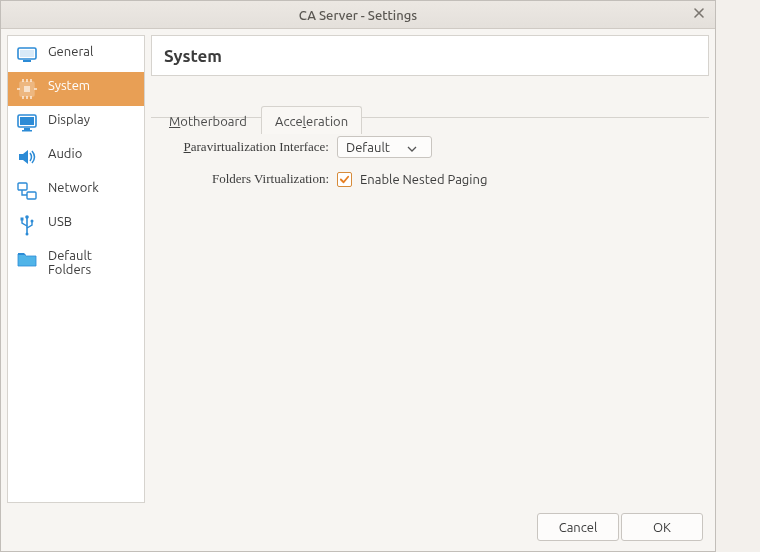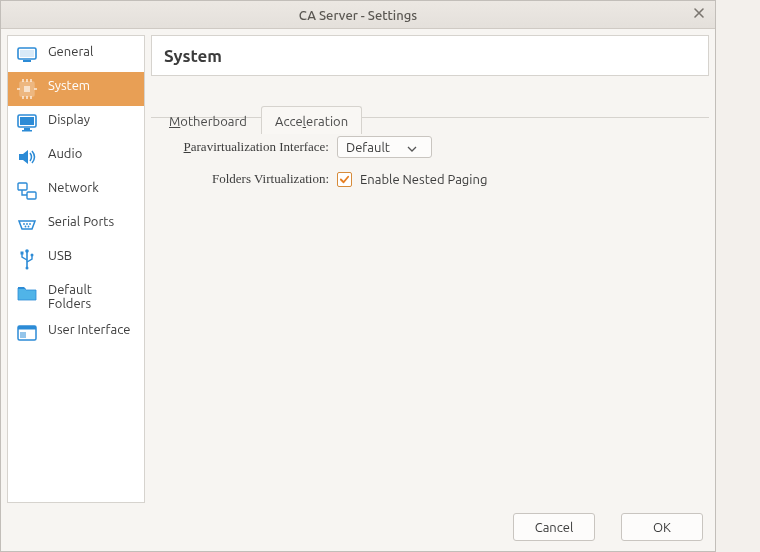--- a/index.html
+++ b/index.html
@@ -21,21 +21,21 @@
   .tab .ul { text-decoration: underline; }
   .tab.active { background: #f9f7f4; border-color: #d6d3ce; border-radius: 3px 3px 0 0; }
   .tab-content { padding: 18px 8px 0 8px; }
   .form-row { display: flex; align-items: center; margin-bottom: 13px; gap: 8px; }
   .form-label { width: 170px; text-align: right; color: #3c3c3c; font-family: Liberation Serif, serif; }
   .form-label .ul { text-decoration: underline; }
   .select { display: inline-flex; align-items: center; gap: 17px; border: 1px solid #c9c5c0; background: #fdfcfb; border-radius: 3px; padding: 3px 14px 3px 8px; cursor: pointer; }
   .select .chev { width: 10px; height: 10px; }
   .checkbox { width: 15px; height: 15px; border: 1px solid #d78b3a; border-radius: 2px; background: #ffffff; display:flex; align-items:center; justify-content:center; cursor:pointer; }
   .checkbox svg { width: 11px; height: 11px; }
-  .footer { height: 48px; display: flex; justify-content: flex-end; align-items: center; gap: 26px; padding: 0 12px; }
+  .footer { height: 48px; display: flex; justify-content: flex-end; align-items: center; gap: 2px; padding: 0 12px; }
   .btn { min-width: 82px; padding: 6px 14px; border: 1px solid #c9c5c0; background: #fdfcfb; border-radius: 3px; cursor: pointer; text-align: center; color: #3c3c3c; }
 </style>
 </head>
 <body>
 
 <div class="window">
   <div class="titlebar">
     <span>CA Server - Settings</span>
     <div class="close">
       <span>
@@ -106,33 +106,20 @@
         <span class="icon">
           <svg width="22" height="22" viewBox="0 0 22 22">
               <rect x="2" y="3" width="9" height="7" rx="1" fill="none" stroke="#2c8bd6" stroke-width="1.4"></rect>
               <rect x="11" y="12" width="9" height="7" rx="1" fill="none" stroke="#2c8bd6" stroke-width="1.4"></rect>
               <path d="M6 10 L6 15 L11 15" stroke="#2c8bd6" stroke-width="1.4" fill="none"></path>
             </svg>
         </span>
         <span class="label">Network</span>
       </div>
 
-      <div class="side-item">
-        <span class="icon">
-          <svg width="22" height="22" viewBox="0 0 22 22">
-              <path d="M3 7 L19 7 L16 15 L6 15 Z" fill="none" stroke="#2c8bd6" stroke-width="1.5"></path>
-              <circle cx="8" cy="10" r="0.9" fill="#2c8bd6"></circle>
-              <circle cx="11" cy="10" r="0.9" fill="#2c8bd6"></circle>
-              <circle cx="14" cy="10" r="0.9" fill="#2c8bd6"></circle>
-              <circle cx="9.5" cy="12.5" r="0.9" fill="#2c8bd6"></circle>
-              <circle cx="12.5" cy="12.5" r="0.9" fill="#2c8bd6"></circle>
-            </svg>
-        </span>
-        <span class="label">Serial Ports</span>
-      </div>
 
       <div class="side-item">
         <span class="icon">
           <svg width="22" height="22" viewBox="0 0 22 22">
               <path d="M11 20 L11 4" stroke="#2c8bd6" stroke-width="1.6"></path>
               <circle cx="11" cy="3" r="1.8" fill="#2c8bd6"></circle>
               <path d="M11 12 L6 9 L6 6" stroke="#2c8bd6" stroke-width="1.4" fill="none"></path>
               <rect x="4.5" y="3.5" width="3" height="3" fill="#2c8bd6"></rect>
               <path d="M11 14 L16 11 L16 8" stroke="#2c8bd6" stroke-width="1.4" fill="none"></path>
               <circle cx="16" cy="7" r="1.5" fill="#2c8bd6"></circle>
@@ -145,30 +132,20 @@
       <div class="side-item">
         <span class="icon">
           <svg width="22" height="22" viewBox="0 0 22 22">
               <path d="M2 6 L8 6 L10 8 L20 8 L20 18 L2 18 Z" fill="#50b4e8" stroke="#2c8bd6" stroke-width="0.8"></path>
               <path d="M2 6 L2 5 L8 5 L10 7 L2 7 Z" fill="#2c8bd6"></path>
             </svg>
         </span>
         <span class="label">Default Folders</span>
       </div>
 
-      <div class="side-item">
-        <span class="icon">
-          <svg width="22" height="22" viewBox="0 0 22 22">
-              <rect x="2" y="4" width="18" height="14" rx="1.5" fill="none" stroke="#2c8bd6" stroke-width="1.5"></rect>
-              <rect x="2" y="4" width="18" height="3.5" fill="#2c8bd6"></rect>
-              <rect x="4" y="10" width="6" height="6" fill="#2c8bd6" opacity="0.5"></rect>
-            </svg>
-        </span>
-        <span class="label">User Interface</span>
-      </div>
 
     </div>
 
     <div class="main">
       <div class="section-header">
         <h2>System</h2>
       </div>
 
       <div class="tabbar">
         <div class="tab"><span class="ul">M</span>otherboard</div>

